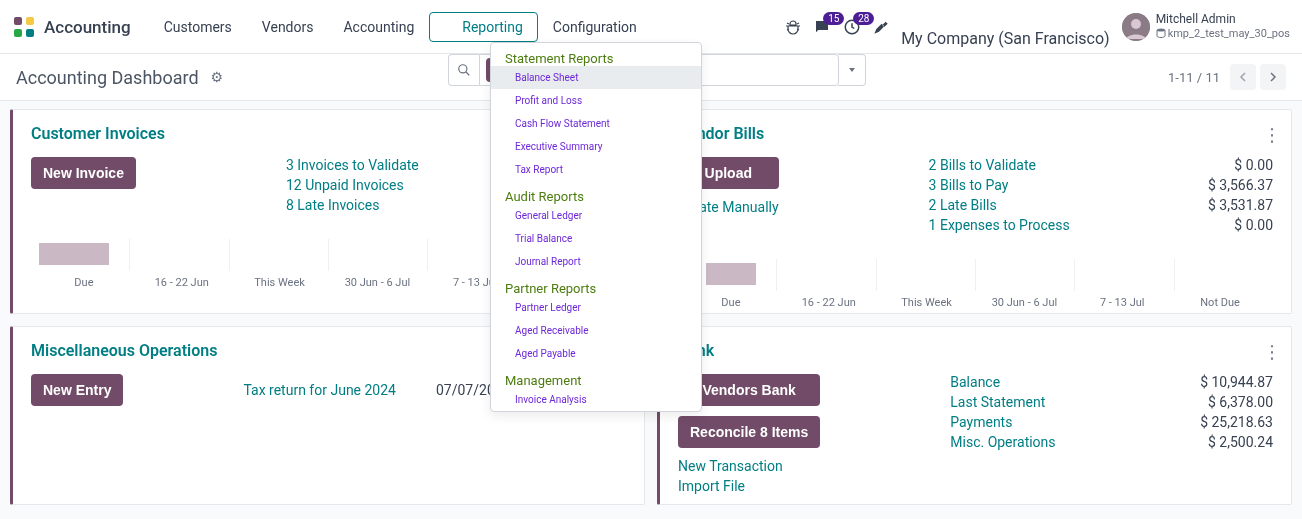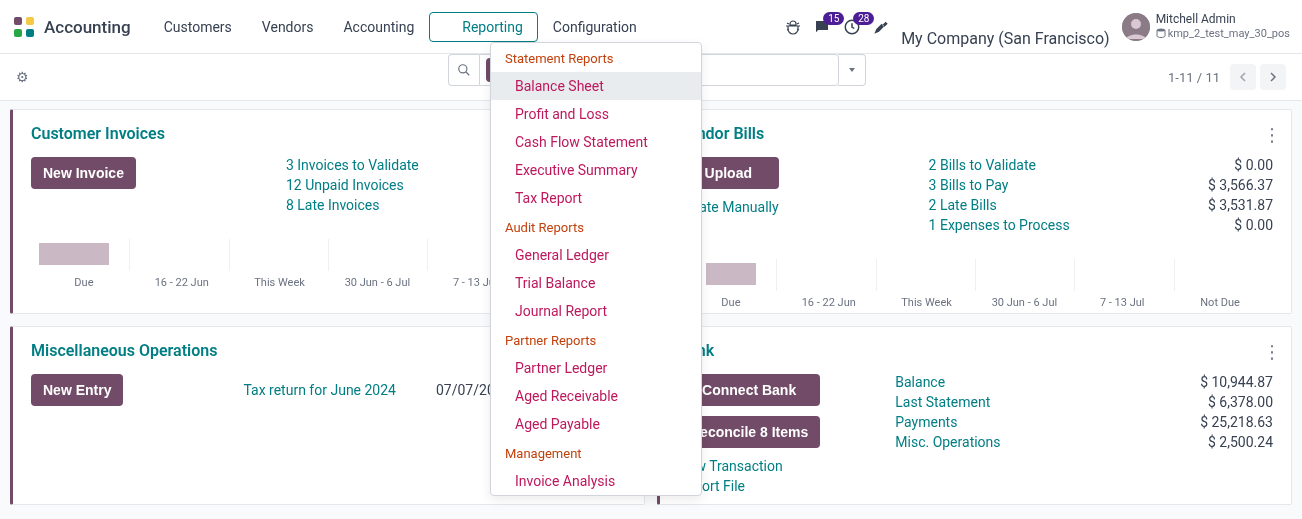--- a/index.html
+++ b/index.html
@@ -53,22 +53,22 @@
 .axis-labels span { flex: 1; text-align: center; }
 .axis-grid { position: absolute; left: 0; right: 0; bottom: 12px; height: 32px; display: flex; }
 .axis-grid div { flex: 1; border-left: 1px solid #eef0f2; }
 .axis-grid div:first-child { border-left: none; }
 
 
 .dropdown { position: absolute; left: 490px; top: 42px; width: 212px; background: #fff; border: 1px solid #d1d5db; border-radius: 4px; box-shadow: 0 4px 12px rgba(0,0,0,0.08); z-index: 100; max-height: 458px; overflow-y: auto; }
 .dropdown::-webkit-scrollbar { width: 10px; }
 .dropdown::-webkit-scrollbar-track { background: #f1f3f5; border-radius: 5px;}
 .dropdown::-webkit-scrollbar-thumb { background: #b0b7bf; border-radius: 5px; }
-.dd-section { padding: 8px 14px 6px; font-size: 13px; color: #c2410c; }
-.dd-item { padding: 6px 14px 6px 24px; font-size: 14px; color: #be185d; cursor: pointer; }
+.dd-section { padding: 8px 14px 0; font-size: 13px; color: #4d7c0f; }
+.dd-item { padding: 6px 14px 6px 24px; font-size: 10px; color: #6d28d9; cursor: pointer; }
 .dd-item.hover { background: #e9ecef; }
 
 .misc-row { display: flex; align-items: center; gap: 40px; }
 .misc-date { font-size: 14px; color: #374151; }
 </style>
 </head>
 <body>
 
 <div class="topnav">
   <svg class="logo" viewBox="0 0 24 24">
@@ -126,20 +126,21 @@
               <path d="M1 2v6c0 .8 1.8 1.5 4 1.5s4-.7 4-1.5V2" fill="none" stroke="#6b7280"></path>
             </svg>
             <span>kmp_2_test_may_30_pos</span>
           </div>
       </div>
     </div>
   </div>
 </div>
 
 <div class="controlbar">
+  <div class="breadcrumb-title">Accounting Dashboard</div>
   <span class="gear">⚙</span>
   <div class="pager">
     <span>1-11 / 11</span>
     <div class="pager-btns">
       <div class="pager-btn">
         <svg width="10" height="10" viewBox="0 0 10 10">
             <path d="M7 1L3 5l4 4" stroke="#9ca3af" stroke-width="1.5" fill="none"></path>
           </svg>
       </div>
       <div class="pager-btn">
@@ -256,26 +257,26 @@
         <span class="link" style="margin-left:80px">Tax return for June 2024</span>
         <span class="misc-date">07/07/2024</span>
       </div>
     </div>
 
     <div class="card">
       <div class="card-title">Bank</div>
       <div class="card-menu">⋮</div>
       <div class="card-body">
         <div class="link-col">
-          <button class="btn-primary">Connect Bank</button>
+          <button class="btn-primary">Vendors Bank</button>
           <button class="btn-primary" style="margin-top:6px">Reconcile 8 Items</button>
           <span class="link" style="margin-top:6px">New Transaction</span>
           <span class="link">Import File</span>
         </div>
-        <div class="link-col" style="margin-left:55px">
+        <div class="link-col" style="margin-left:110px">
           <span class="link">Balance</span>
           <span class="link">Last Statement</span>
           <span class="link">Payments</span>
           <span class="link">Misc. Operations</span>
         </div>
         <div class="value-col">
           <span>$ 10,944.87</span>
           <span>$ 6,378.00</span>
           <span>$ 25,218.63</span>
           <span>$ 2,500.24</span>

